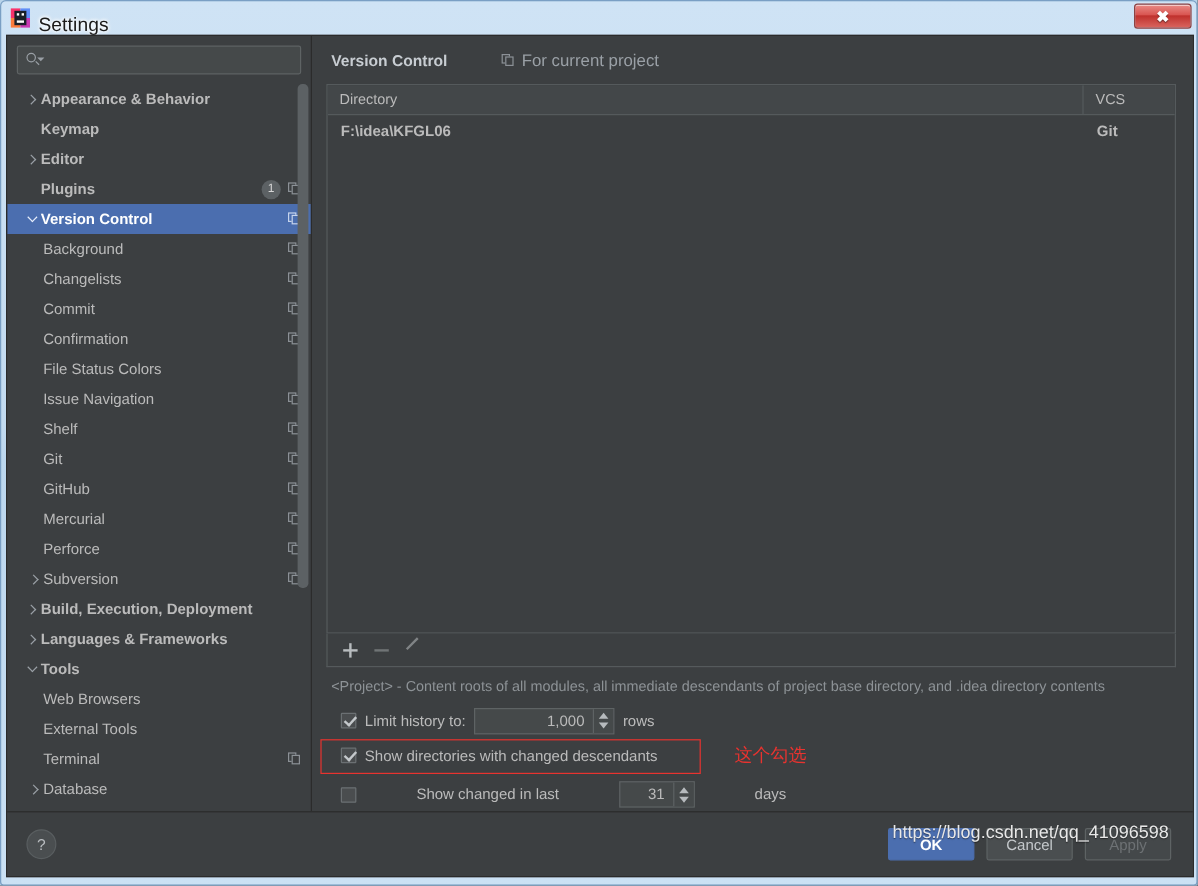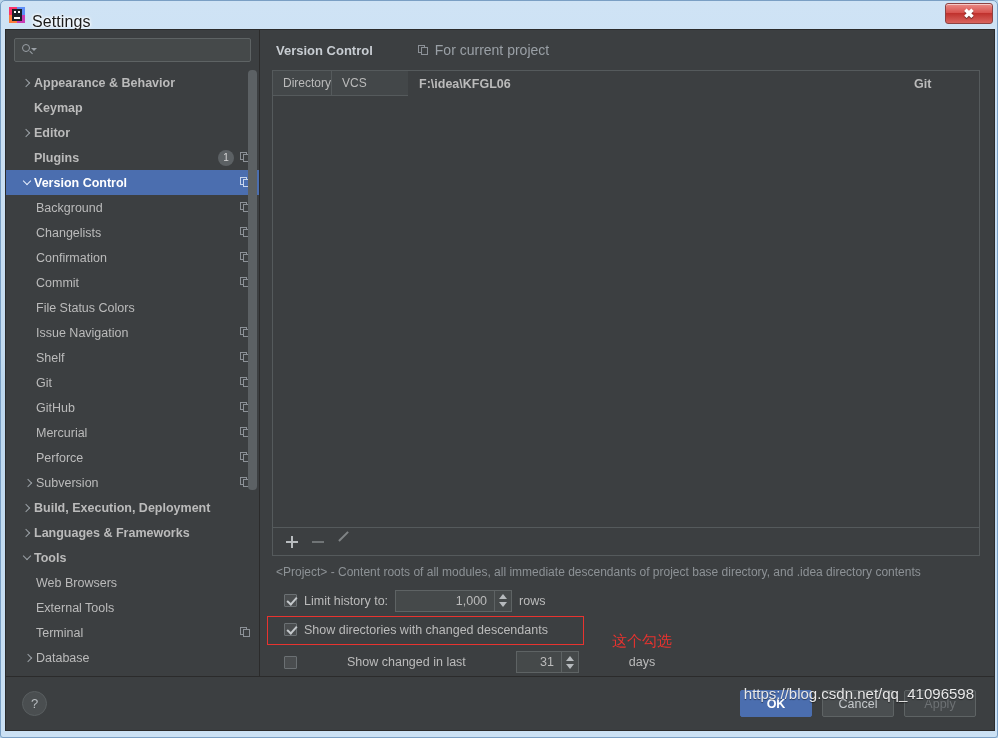--- a/index.html
+++ b/index.html
@@ -265,21 +265,21 @@
     font-size: 14px;
     text-align: center;
   }
 
   .table-wrap {
     flex: 0 0 auto;
     border: 1px solid #555a5c;
     background: #3c3f41;
     height: 458px;
     display: flex;
-    flex-direction: row;
+    flex-direction: column;
     overflow: hidden;
   }
   .table-header {
     display: flex;
     height: 25px;
     flex: 0 0 25px;
     background: #434749;
     border-bottom: 1px solid #555a5c;
     color: #bbbbbb;
     font-size: 12px;
@@ -551,29 +551,29 @@
             <div class="tree-item lvl1i">
               <span class="arrow"></span>
               <span class="label">Changelists</span>
               <span class="copy-icon">
                 <span class="back"></span>
                 <span class="front"></span>
               </span>
             </div>
             <div class="tree-item lvl1i">
               <span class="arrow"></span>
+              <span class="label">Commit</span>
+              <span class="copy-icon">
+                <span class="back"></span>
+                <span class="front"></span>
+              </span>
+            </div>
+            <div class="tree-item lvl1i">
+              <span class="arrow"></span>
               <span class="label">Confirmation</span>
-              <span class="copy-icon">
-                <span class="back"></span>
-                <span class="front"></span>
-              </span>
-            </div>
-            <div class="tree-item lvl1i">
-              <span class="arrow"></span>
-              <span class="label">Commit</span>
               <span class="copy-icon">
                 <span class="back"></span>
                 <span class="front"></span>
               </span>
             </div>
             <div class="tree-item lvl1i">
               <span class="arrow"></span>
               <span class="label">File Status Colors</span>
             </div>
             <div class="tree-item lvl1i">
@@ -734,21 +734,21 @@
               <span class="spin-dn"></span>
             </span>
           </span>
           <span>rows</span>
         </div>
 
         <div class="opt-row" style="margin-top:2px;">
           <span class="cb checked"></span>
           <span>Show directories with changed descendants</span>
           <span class="redbox" style="left:-5px; top:0px; width:317px; height:29px;"></span>
-          <span class="annotation" style="left:340px; top:16px;">这个勾选</span>
+          <span class="annotation" style="left:340px; top:4px;">这个勾选</span>
         </div>
 
         <div class="opt-row" style="margin-top:5px;gap:43px;">
           <span class="cb"></span>
           <span>Show changed in last</span>
           <span class="spinner narrow">
             <span class="val">31</span>
             <span class="spin-btns">
               <span class="spin-up"></span>
               <span class="spin-dn"></span>

